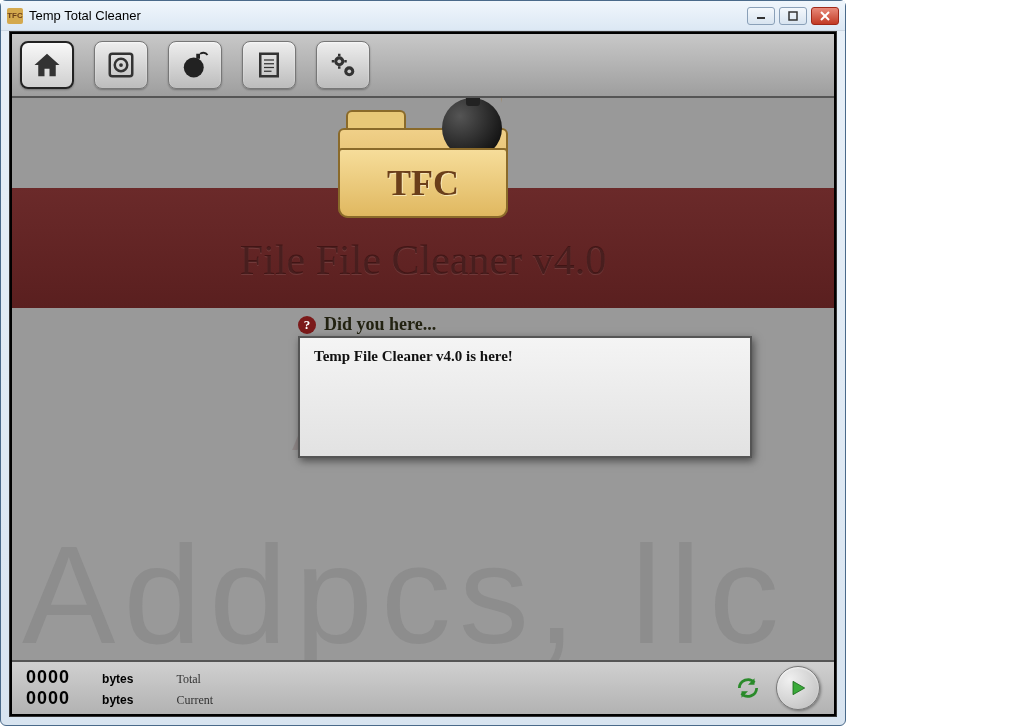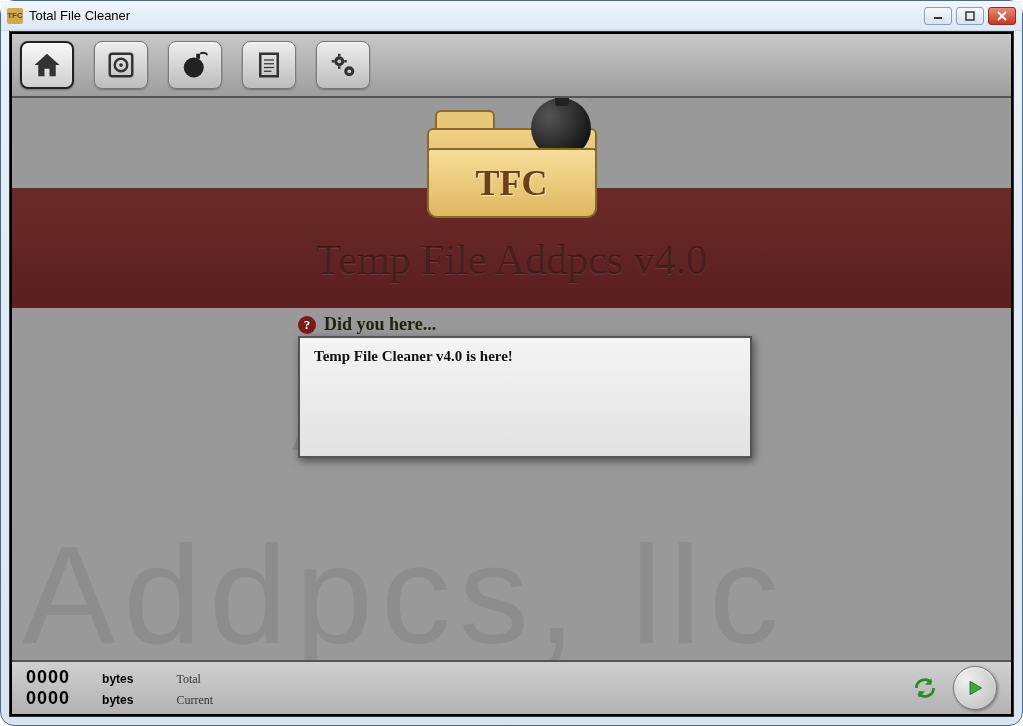--- a/index.html
+++ b/index.html
@@ -4,25 +4,25 @@
 <style>
 * { box-sizing: border-box; margin: 0; padding: 0; }
 body {
   width: 1023px;
   height: 726px;
   background: #fff;
   font-family: "Segoe UI", Tahoma, sans-serif;
   overflow: hidden;
 }
 .window {
-  width: 1023px;
+  width: 846px;
   height: 726px;
   border: 1px solid #4a6a8a;
   background: linear-gradient(#e8f0f8, #d8e4f0);
-  border-radius: 14px;
+  border-radius: 6px;
   position: relative;
 }
 .titlebar {
   height: 30px;
   display: flex;
   align-items: center;
   padding: 0 6px;
   background: linear-gradient(#f0f6fc, #dce8f4);
   border-bottom: 1px solid #cdd8e4;
 }
@@ -229,21 +229,21 @@
   cursor: pointer;
 }
 </style>
 </head>
 <body>
 
 <div class="window">
 
   <div class="titlebar">
     <div class="titlebar-icon">TFC</div>
-    <div class="titlebar-title">Total File Cleaner</div>
+    <div class="titlebar-title">Temp Total Cleaner</div>
     <div class="win-controls">
       <div class="win-btn">
         <svg width="10" height="10">
             <line x1="1" y1="7" x2="9" y2="7" stroke="#333" stroke-width="2"></line>
           </svg>
       </div>
       <div class="win-btn">
         <svg width="10" height="10">
             <rect x="1" y="1" width="8" height="8" fill="none" stroke="#333" stroke-width="1.5"></rect>
           </svg>
@@ -316,21 +316,21 @@
           <div class="folder">
             <div class="folder-tab"></div>
             <div class="folder-back"></div>
             <div class="bomb"></div>
             <div class="folder-front">
                 <span class="folder-label">TFC</span>
               </div>
           </div>
         </div>
 
-        <div class="app-title">Temp File Addpcs v4.0</div>
+        <div class="app-title">File File Cleaner v4.0</div>
 
         <div class="dyk-label">
           <span class="q-icon">?</span>
           <span>Did you here...</span>
         </div>
 
         <div class="dyk-panel">
           <div class="dyk-heading">Temp File Cleaner v4.0 is here!</div>
         </div>
       </div>

